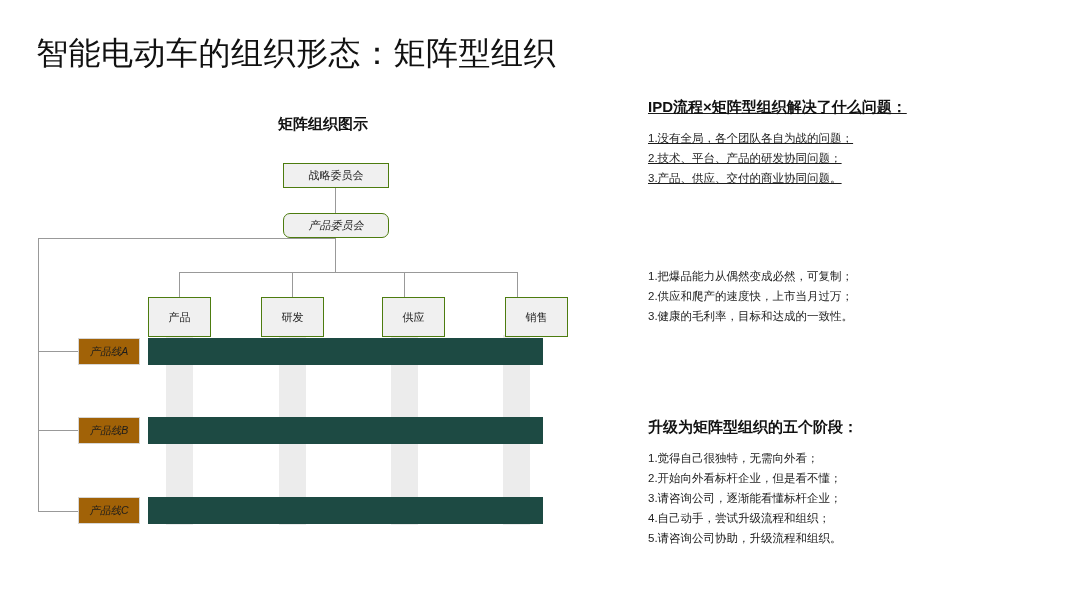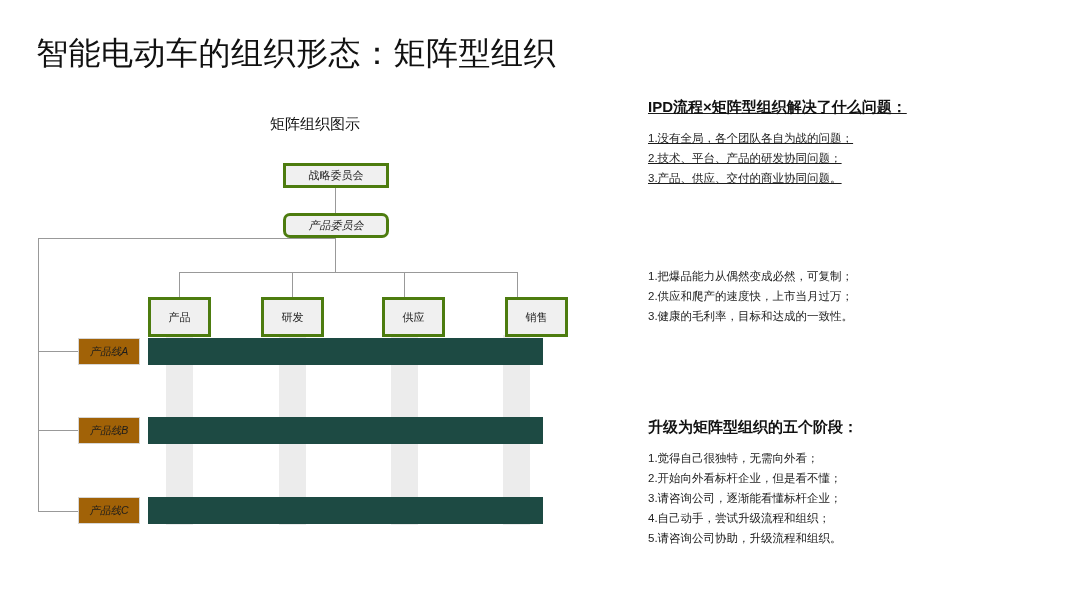--- a/index.html
+++ b/index.html
@@ -28,30 +28,30 @@
   
   .diagram {
     position: absolute;
     left: 30px;
     top: 105px;
     width: 590px;
     height: 460px;
   }
   .diagram-title {
     position: absolute;
-    left: 240px;
+    left: 248px;
     top: 10px;
     font-size: 15px;
-    font-weight: normal;
+    font-weight: bold;
     color: #111111;
   }
   .node {
     position: absolute;
     background: #f0f0f0;
-    border: 3px solid #4d7c0f;
+    border: 1px solid #4d7c0f;
     color: #1c1c1c;
     font-size: 11px;
     display: flex;
     align-items: center;
     justify-content: center;
     box-sizing: border-box;
   }
   .node-strategy {
     left: 253px;
     top: 58px;

